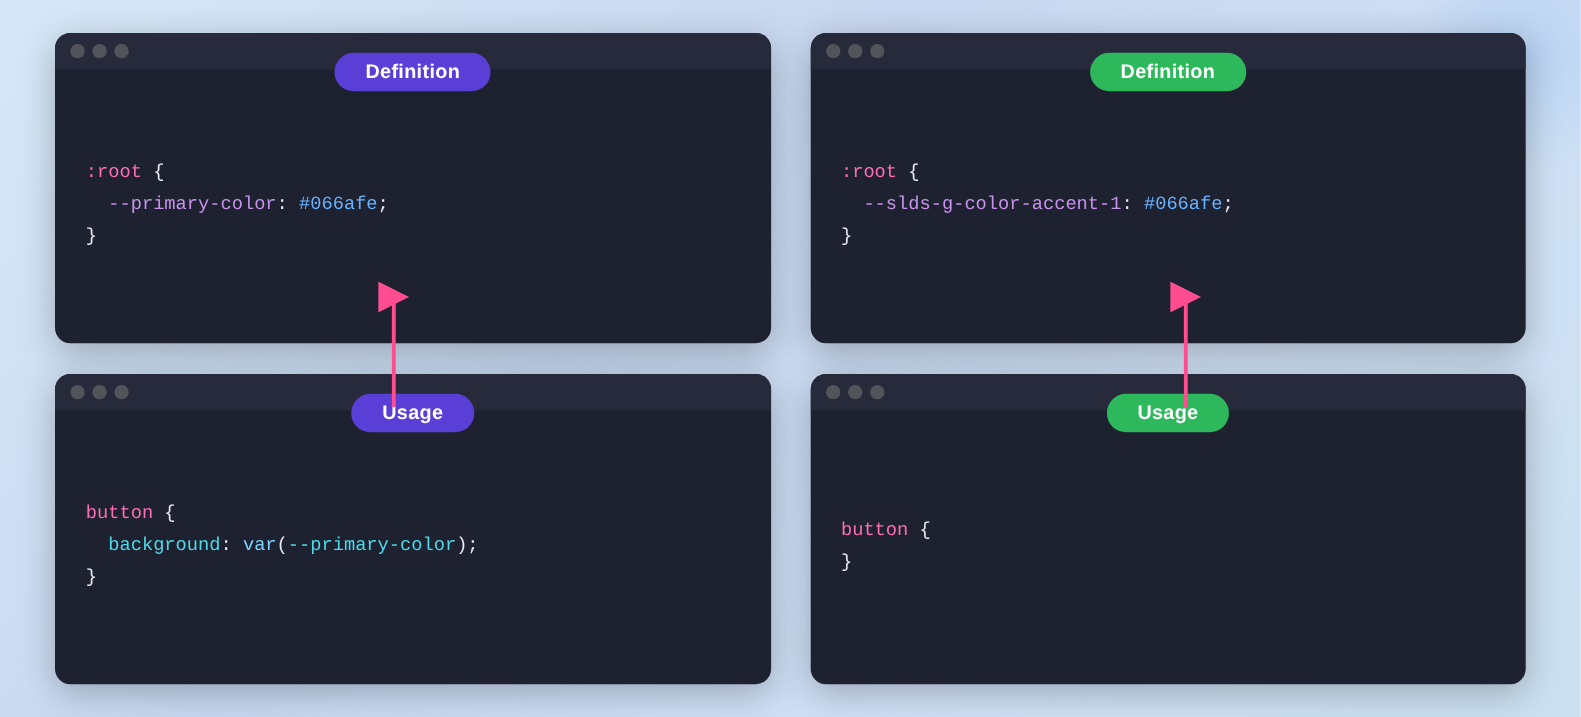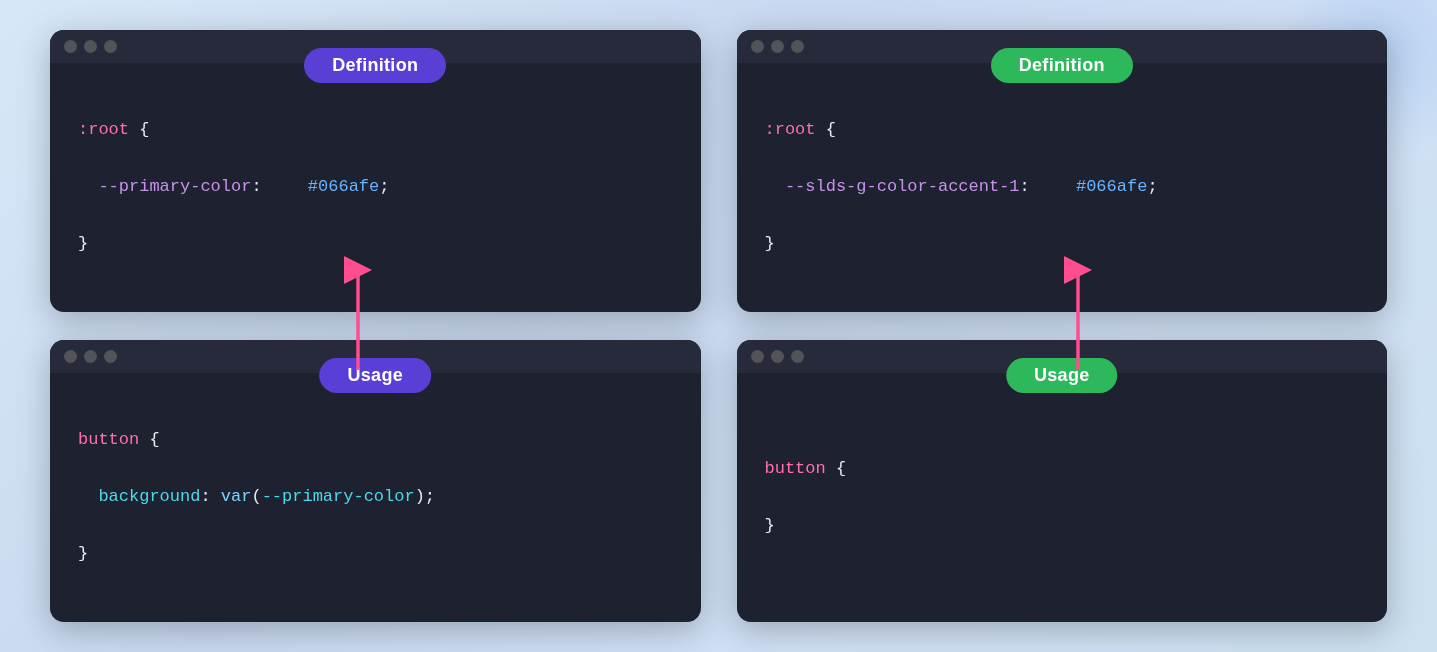--- a/index.html
+++ b/index.html
@@ -95,34 +95,33 @@
       background: #666;
       opacity: 0.7;
     }
 
     .code-body {
       padding: 22px 28px;
       flex: 1;
       display: flex;
       flex-direction: column;
       justify-content: center;
-      gap: 28px;
     }
 
     .code-line {
       font-size: 17px;
       line-height: 1.7;
       font-family: 'Courier New', Courier, monospace;
     }
 
     .c-pink { color: #ff6eb4; }
     .c-white { color: #e8e8f0; }
     .c-cyan { color: #4dd9e8; }
     .c-purple { color: #c792ea; }
-    .c-blue { color: #66b3ff; margin-left: 36px; }
+    .c-blue { color: #66b3ff; }
     .c-green { color: #7dd3fc; }
 
     
     .arrows-overlay {
       position: absolute;
       top: 0;
       left: 0;
       width: 100%;
       height: 100%;
       pointer-events: none;

